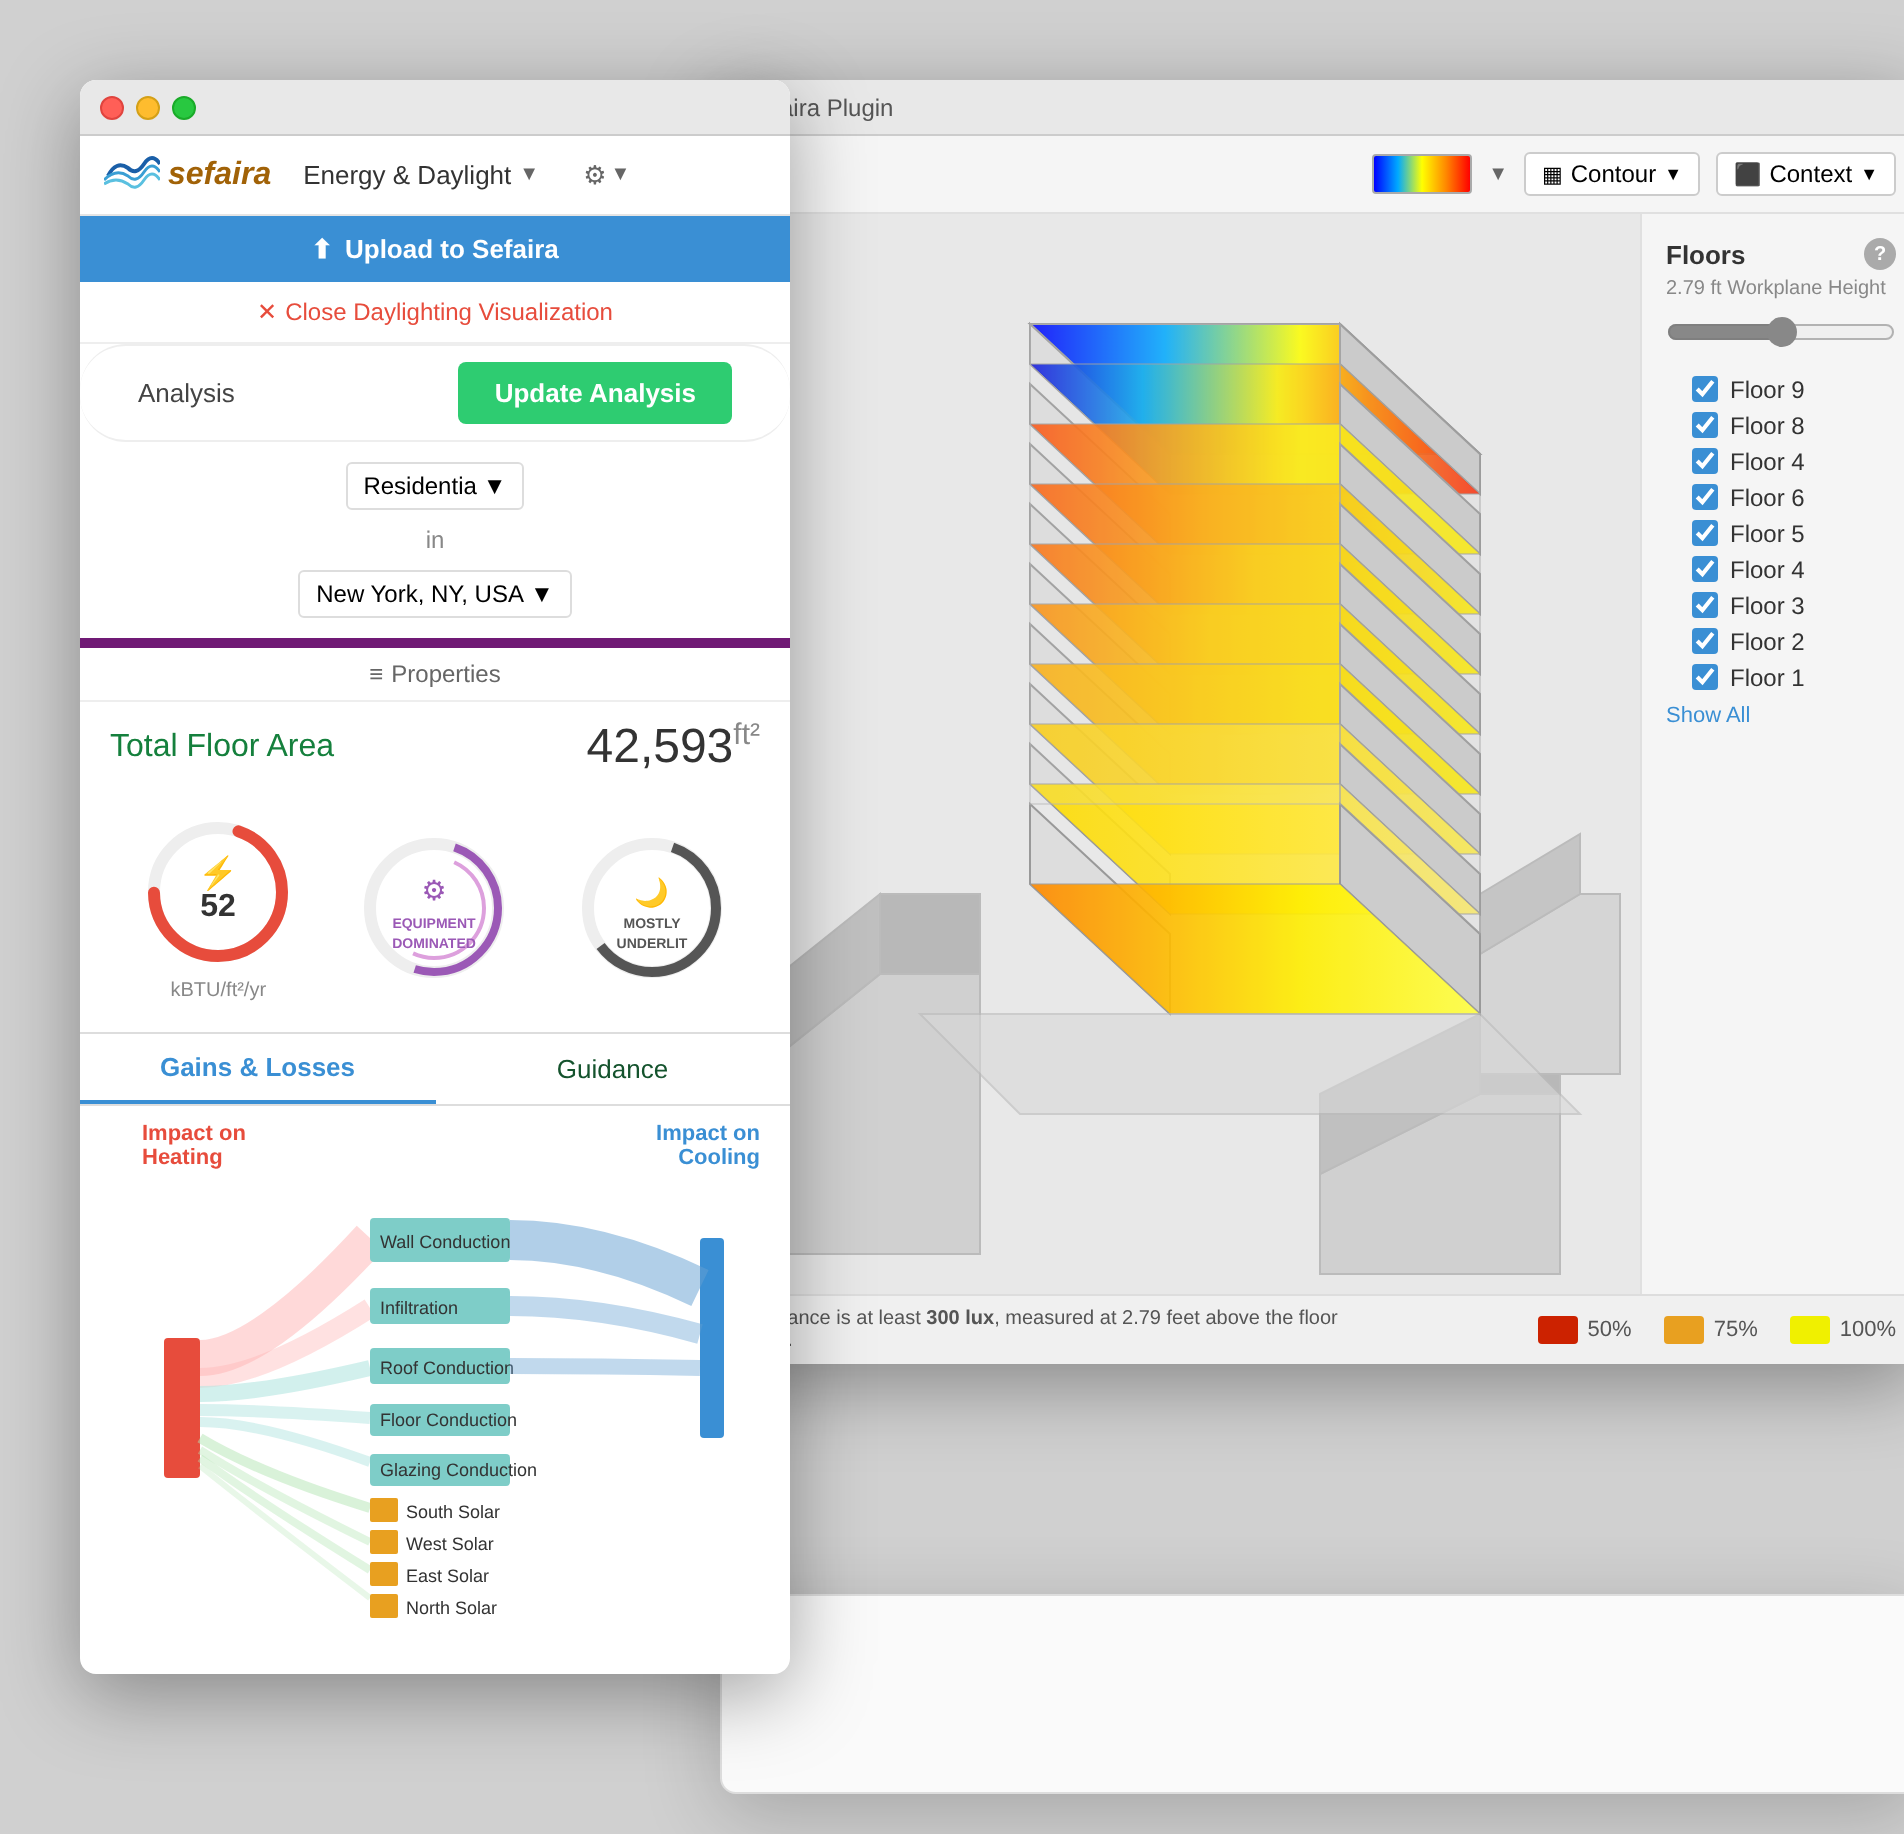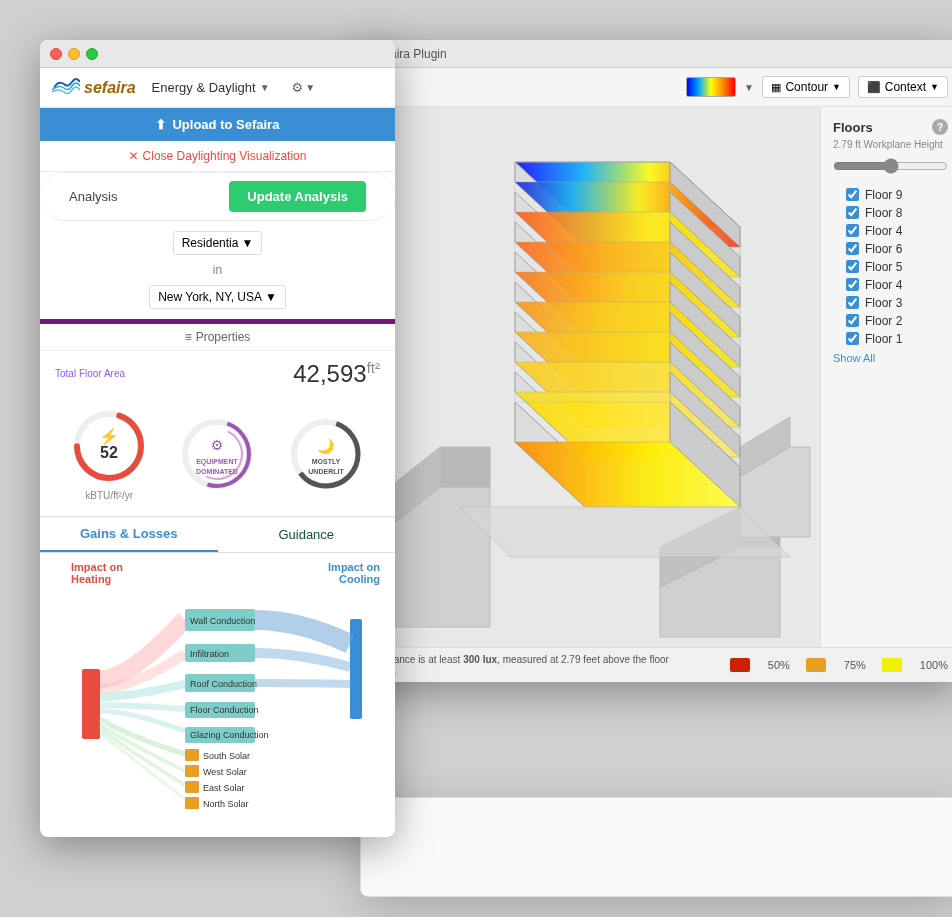--- a/index.html
+++ b/index.html
@@ -224,21 +224,21 @@
       gap: 4px;
     }
 
     .floor-area-row {
       display: flex;
       align-items: center;
       justify-content: space-between;
       padding: 8px 15px;
     }
 
-    .floor-area-label { font-size: 10px; color: #8b5cf6; }
+    .floor-area-label { font-size: 16px; color: #15803d; }
 
     .floor-area-value {
       font-size: 24px;
       font-weight: 300;
       color: #333;
     }
 
     .floor-area-unit {
       font-size: 15px;
       color: #888;
@@ -458,21 +458,21 @@
 
     .legend {
       display: flex;
       align-items: center;
       gap: 16px;
     }
 
     .legend-item {
       display: flex;
       align-items: center;
-      gap: 18px;
+      gap: 5px;
     }
 
     .legend-swatch {
       width: 20px;
       height: 14px;
       border-radius: 2px;
     }
 
     
     .bottom-secondary {

